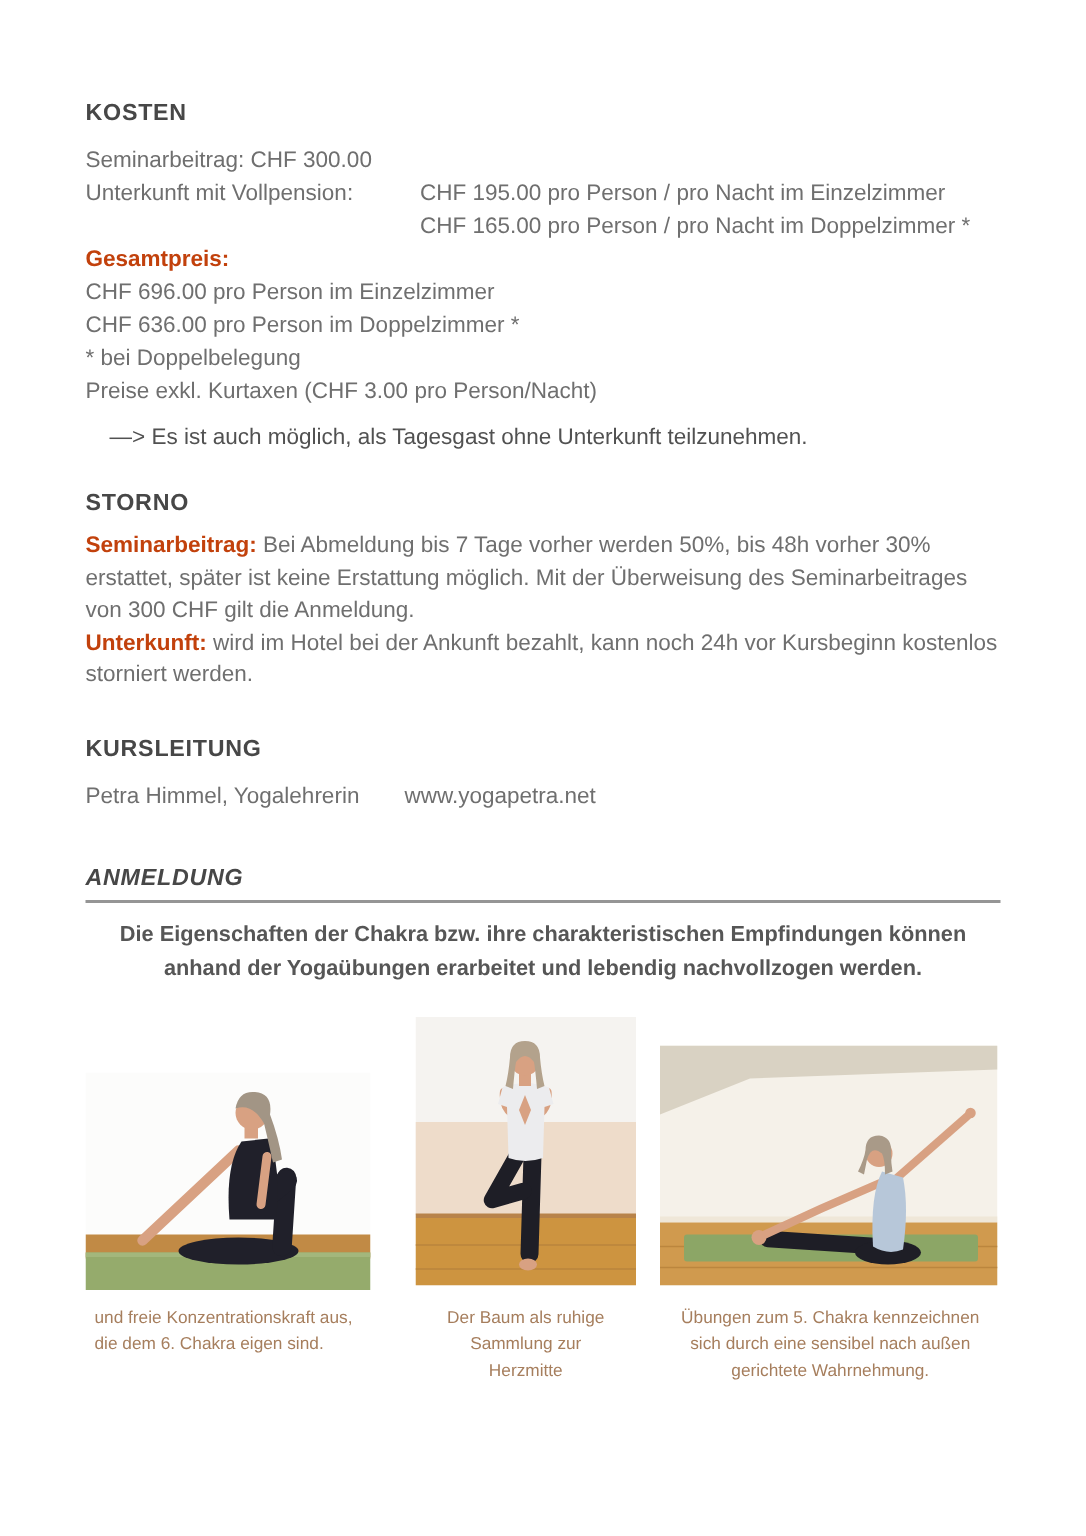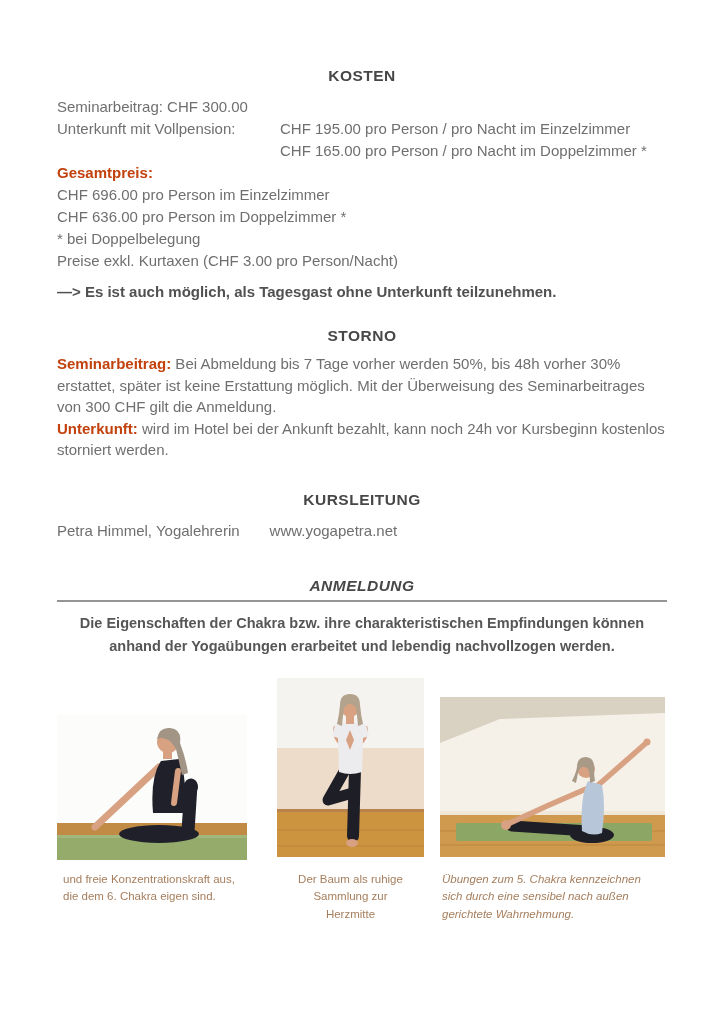--- a/index.html
+++ b/index.html
@@ -10,28 +10,28 @@
     box-sizing:border-box;
     padding:67px 57px 0 57px;
     background:#ffffff;
     font-family:"Liberation Sans", sans-serif;
     font-size:15px;line-height:22px;
     color:#6f6f6f;
     overflow:hidden;
   }
   .section-heading{
     font-size:15.5px;font-weight:bold;color:#474747;
-    letter-spacing:.5px;line-height:18px;margin:0;text-align:center;
+    letter-spacing:.5px;line-height:18px;margin:0;
   }
   .kosten-heading{margin-bottom:11px;}
   .kosten-block{margin:0;}
   .row{white-space:nowrap;}
   .col-label{display:inline-block;width:223px;vertical-align:top;}
   .bold-dark{font-weight:bold;color:#c2410c;}
-  .note-line{margin-top:9px;font-weight:bold;color:#515151;white-space:nowrap;}
+  .note-line{margin-top:9px;font-weight:normal;color:#515151;white-space:nowrap;margin-left:16px;}
   .storno-heading{margin-top:24px;margin-bottom:8px;}
   .storno-text{width:608px;line-height:21.5px;margin:0;}
   .kursleitung-heading{margin-top:30px;margin-bottom:11px;}
   .kursleitung-line{white-space:nowrap;}
   .website-link{margin-left:30px;color:#6f6f6f;text-decoration:none;}
   .anmeldung-heading{margin-top:35px;margin-bottom:5px;font-style:italic;}
   .contact-grid{line-height:22.5px;}
   .contact-row{white-space:nowrap;}
   .c-label{display:inline-block;width:131px;}
   .c-email{display:inline-block;width:178px;color:#e9b44c;text-decoration:none;}
@@ -46,21 +46,21 @@
   .photo-1{left:0;top:42px;width:190px;height:145px;}
   .photo-2{left:220px;top:5px;width:147px;height:179px;}
   .photo-3{left:383px;top:24px;width:225px;height:160px;}
   .caption-strip{position:relative;height:70px;margin-top:8px;}
   .caption{
     position:absolute;top:0;
     font-size:11.5px;line-height:17.5px;color:#a67e5d;
   }
   .caption-1{left:6px;width:195px;text-align:left;}
   .caption-2{left:220px;width:147px;text-align:center;}
-  .caption-3{left:385px;width:223px;text-align:left;font-style:italic;}
+  .caption-3{left:385px;width:223px;text-align:center;}
 </style>
 </head>
 <body>
 
 <div class="page">
 
   <h2 class="section-heading kosten-heading">KOSTEN</h2>
   <div class="kosten-block">
     <div class="row">Seminarbeitrag: CHF 300.00</div>
     <div class="row">

